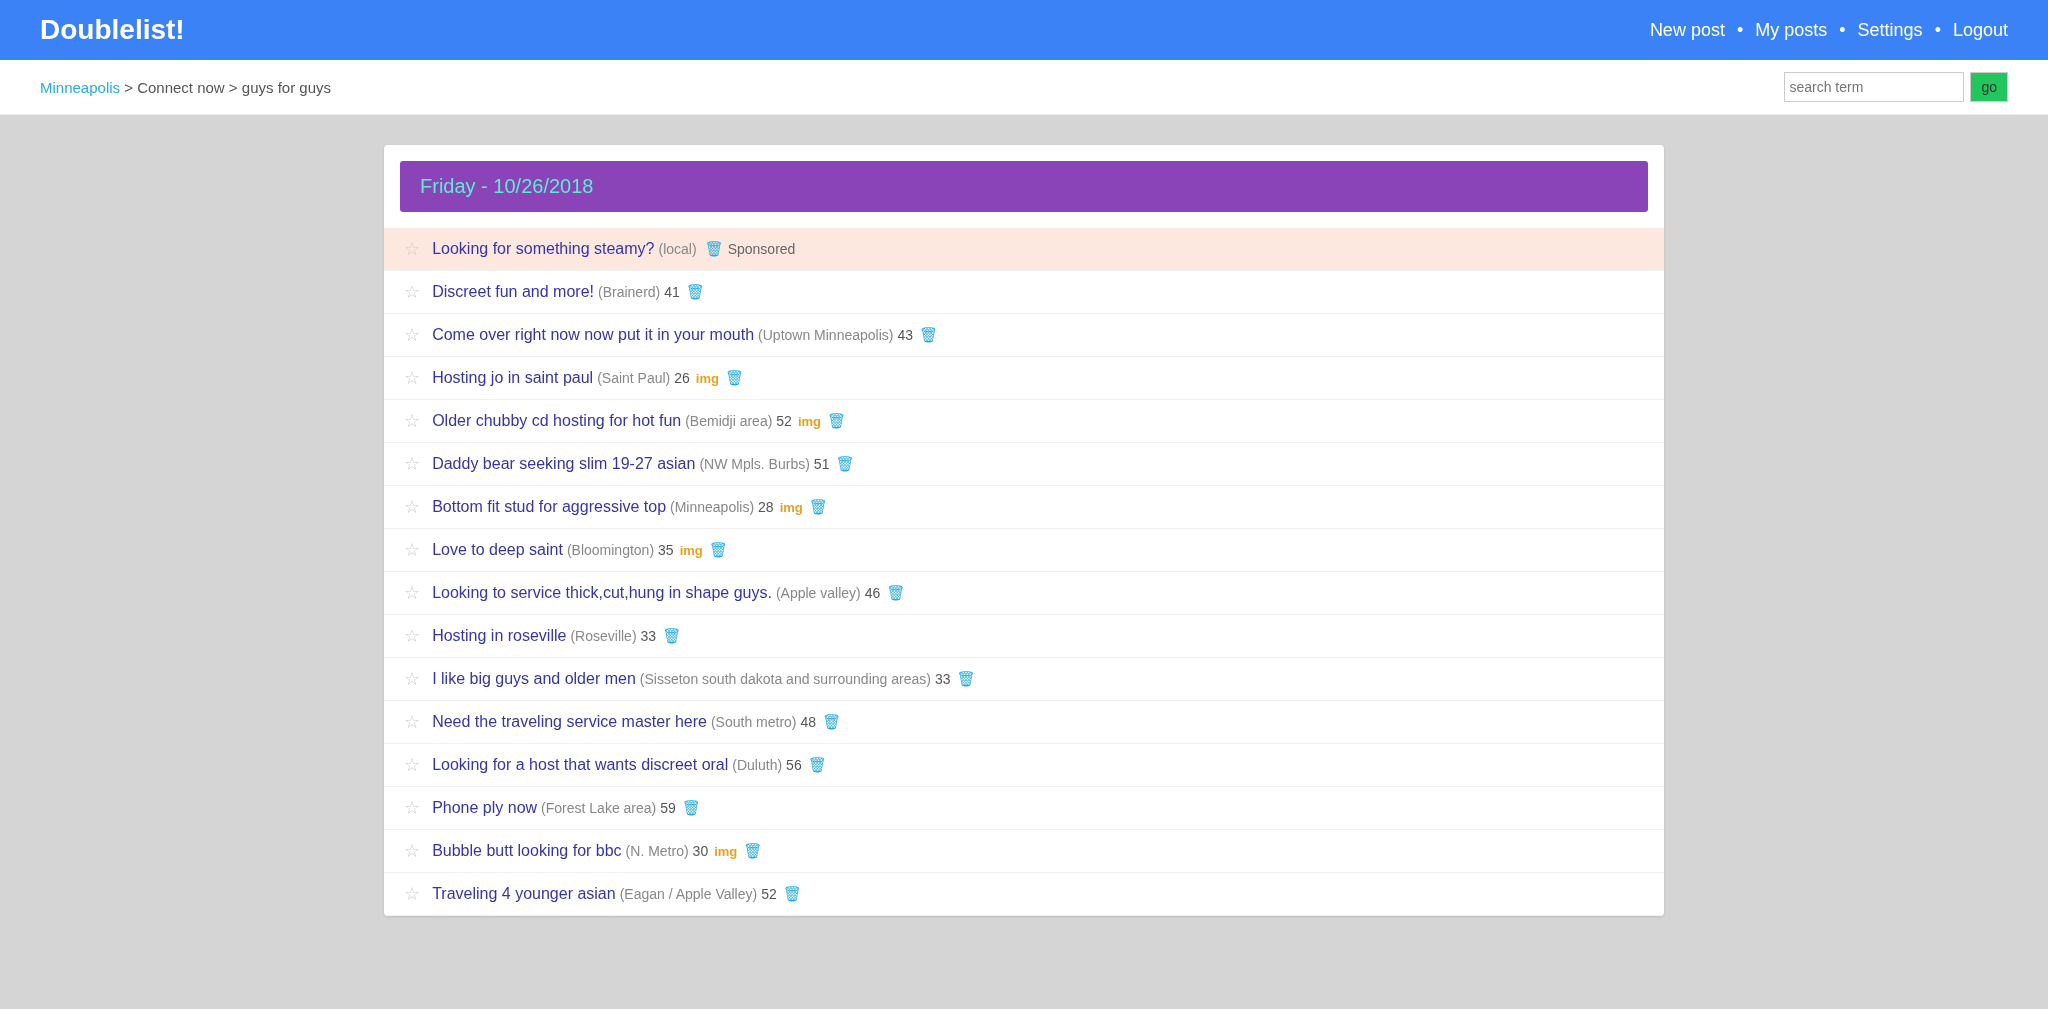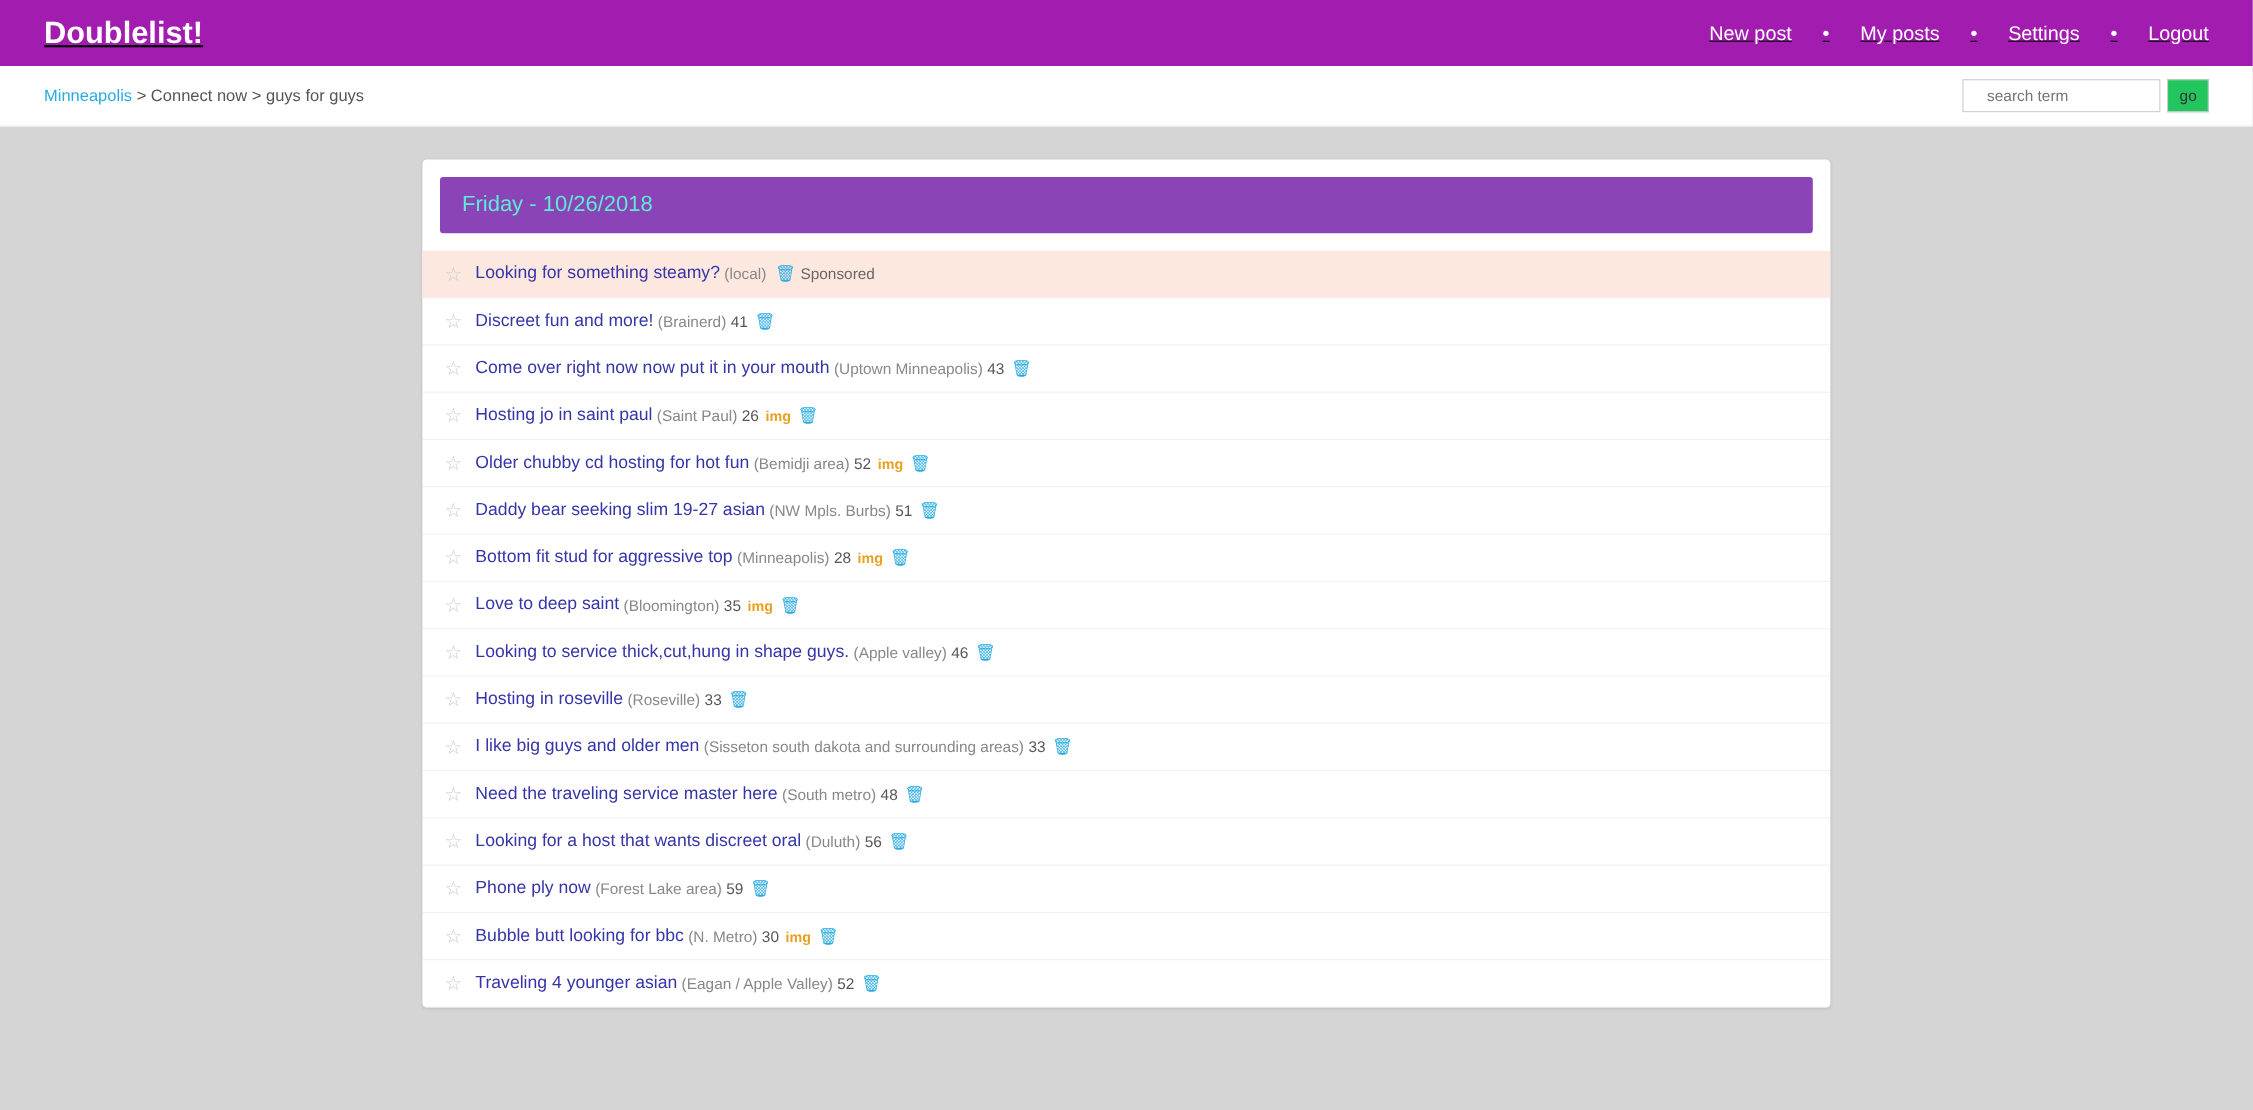--- a/index.html
+++ b/index.html
@@ -1,36 +1,35 @@
 <!DOCTYPE html>
 <html><head>
   <meta charset="utf-8">
   <style>
     * { box-sizing: border-box; margin: 0; padding: 0; }
     body { font-family: Arial, sans-serif; background: #d5d5d5; min-height: 100vh; }
 
     
     .header {
-      background: #a21caf;
+      background: #3b82f6;
       padding: 0 40px;
       height: 60px;
       display: flex;
       align-items: center;
       justify-content: space-between;
-      text-decoration: underline;
     }
     .header-logo {
       color: white;
       font-size: 28px;
       font-weight: bold;
     }
     .header-nav {
       display: flex;
       align-items: center;
-      gap: 16px;
+      gap: 0;
       color: white;
       font-size: 18px;
     }
     .header-nav a {
       color: white;
       text-decoration: none;
       cursor: pointer;
     }
     .header-nav .dot {
       margin: 0 12px;
@@ -55,21 +54,21 @@
       text-decoration: none;
       cursor: pointer;
     }
     .search-area {
       display: flex;
       align-items: center;
       gap: 6px;
     }
     .search-input {
       border: 1px solid #ccc;
-      padding: 6px 21px;
+      padding: 6px 4px;
       font-size: 14px;
       width: 180px;
       color: #aaa;
       outline: none;
     }
     .search-btn {
       background: #22c55e;
       border: 1px solid #ccc;
       padding: 6px 10px;
       font-size: 14px;

